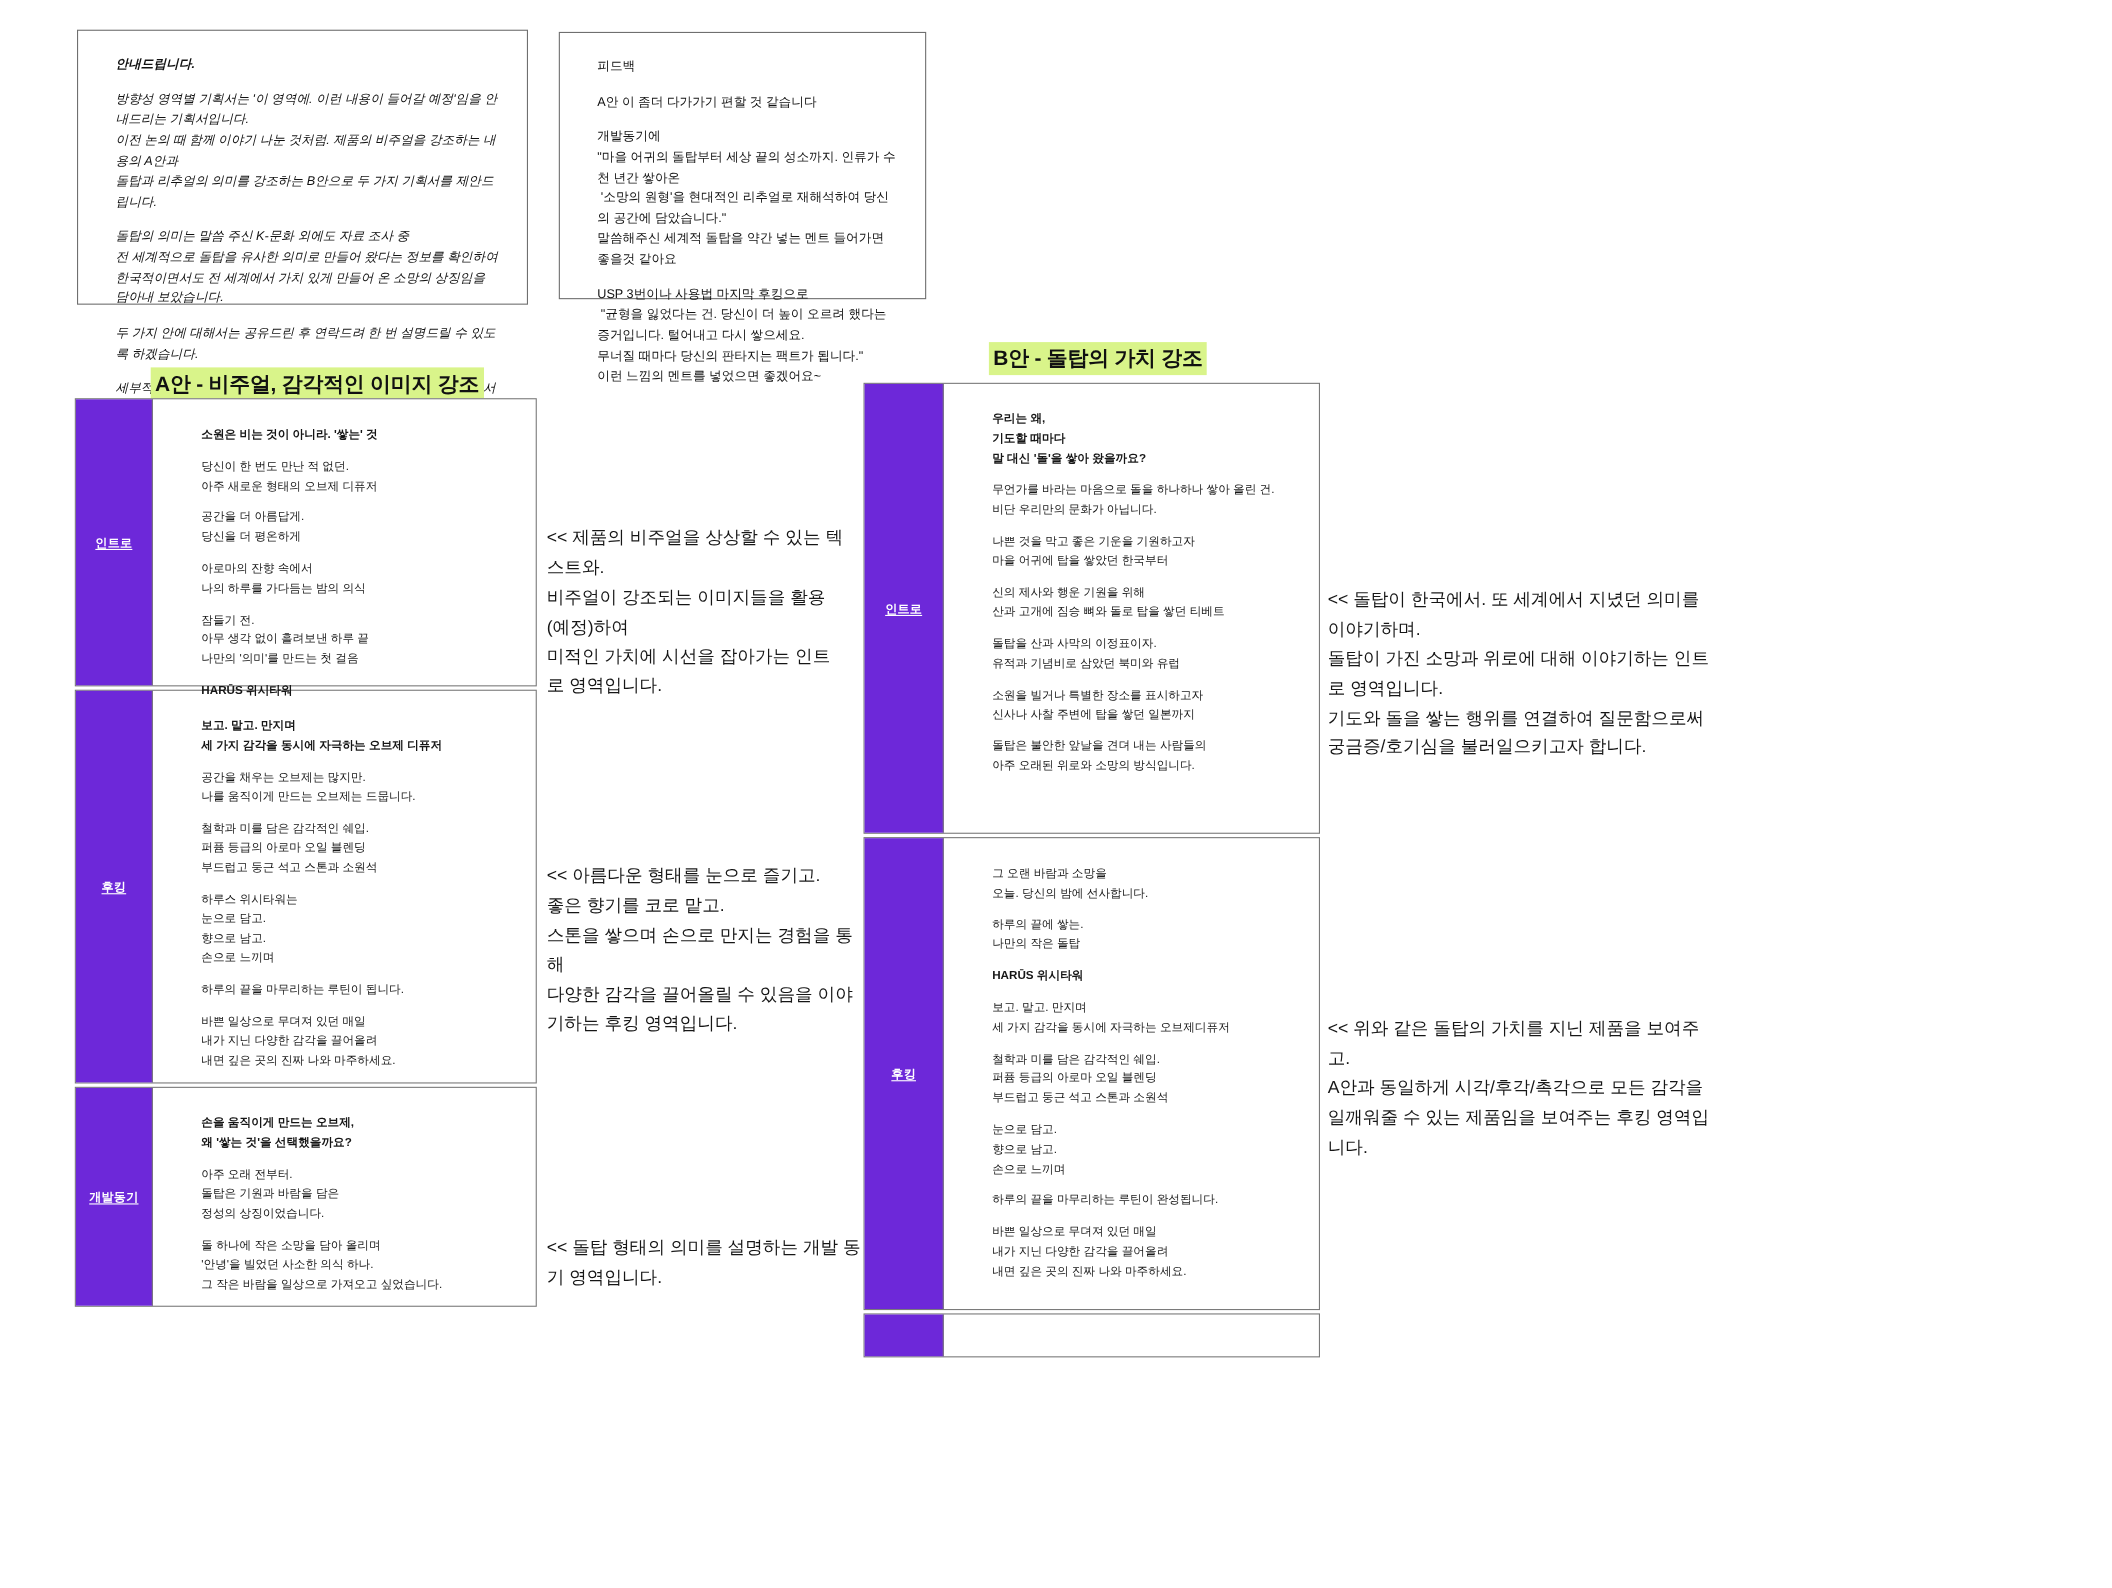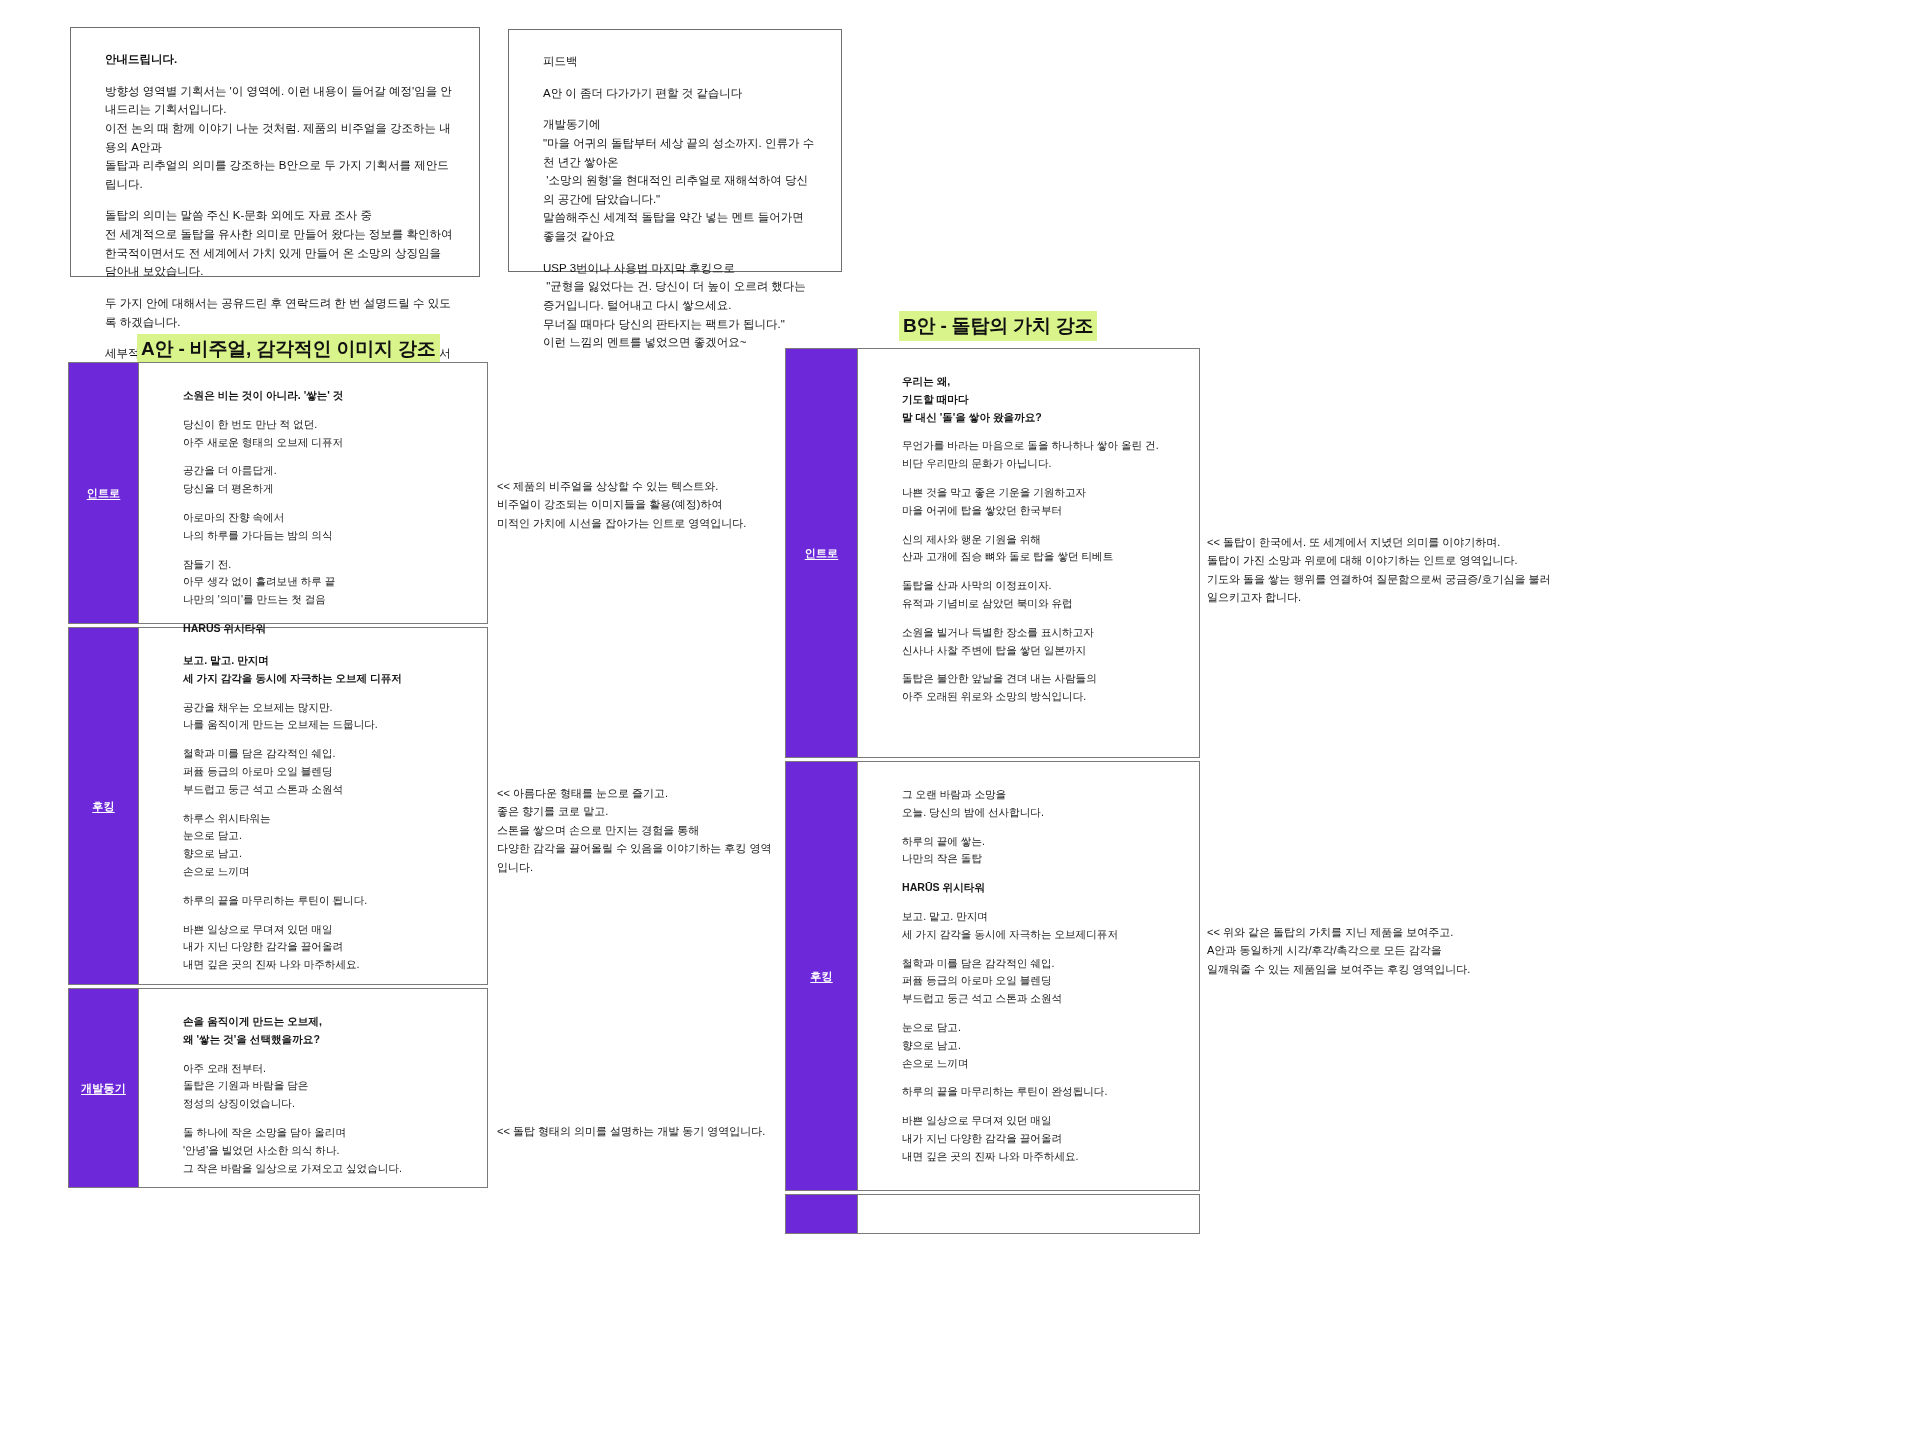--- a/index.html
+++ b/index.html
@@ -43,20 +43,21 @@
   }
   .memo .gap {
     height: 13px;
   }
 
   #memo-notice {
     left: 70px;
     top: 27px;
     width: 410px;
     height: 250px;
+    font-style: italic;
   }
   #memo-feedback {
     left: 508px;
     top: 29px;
     width: 334px;
     height: 243px;
   }
 
   
   .plan-heading {
@@ -127,21 +128,21 @@
   #row-a-motive { height: 200px; }
 
   
   #row-b-intro { height: 410px; }
   #row-b-hooking { height: 430px; }
   #row-b-extra { height: 40px; }
 
   
   .commentary {
     position: absolute;
-    font-size: 11px;
+    font-size: 16px;
     line-height: 1.68;
     color: #161616;
     white-space: pre-wrap;
   }
   #cm-a-intro   { left: 497px; top: 477px; width: 270px; }
   #cm-a-hooking { left: 497px; top: 784px; width: 280px; }
   #cm-a-motive  { left: 497px; top: 1122px; width: 290px; }
   #cm-b-intro   { left: 1207px; top: 533px; width: 350px; }
   #cm-b-hooking { left: 1207px; top: 923px; width: 350px; }
 </style>

